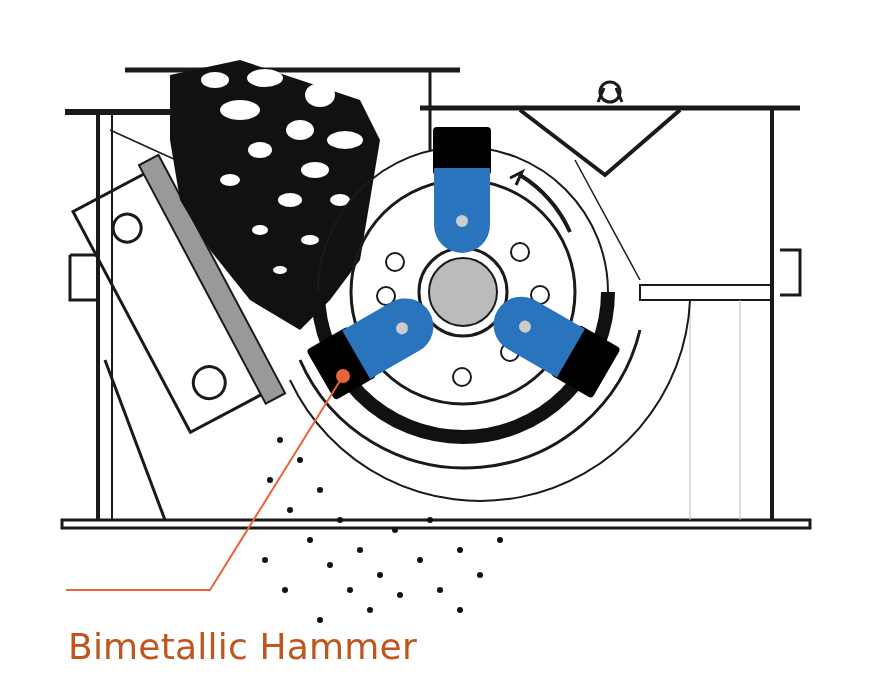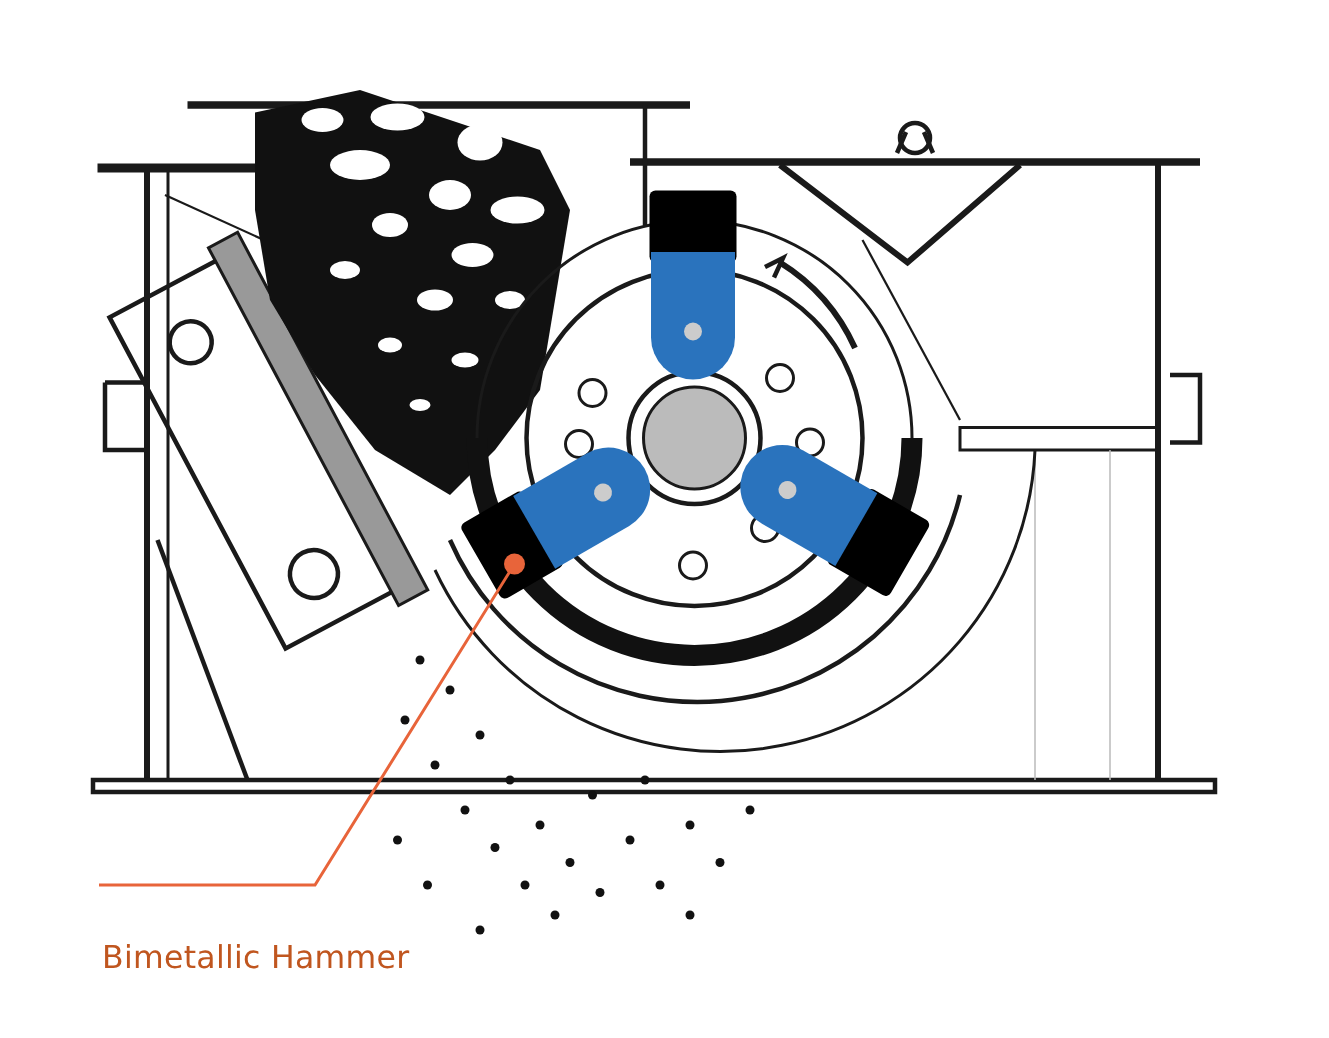--- a/index.html
+++ b/index.html
@@ -1,21 +1,21 @@
 <!DOCTYPE html>
 <html><head>
 <meta charset="utf-8">
 <style>
   html, body { margin: 0; padding: 0; background: #ffffff; }
   body { width: 886px; height: 692px; position: relative; overflow: hidden;
          font-family: "DejaVu Sans", sans-serif; }
   #diagram { position: absolute; left: 0; top: 0; width: 886px; height: 692px; }
   .label {
     position: absolute; left: 68px; top: 626px;
-    font-family: "DejaVu Sans", sans-serif; font-size: 21px;
+    font-family: "DejaVu Sans", sans-serif; font-size: 36px;
     color: #c0561f; letter-spacing: 0.2px;
   }
 </style>
 </head>
 <body>
 
 <svg id="diagram" viewBox="0 0 886 692" xmlns="http://www.w3.org/2000/svg">
   <g fill="none" stroke="#1a1a1a" stroke-width="3">
 
     <path d="M125 70 H460" stroke-width="5"></path>

